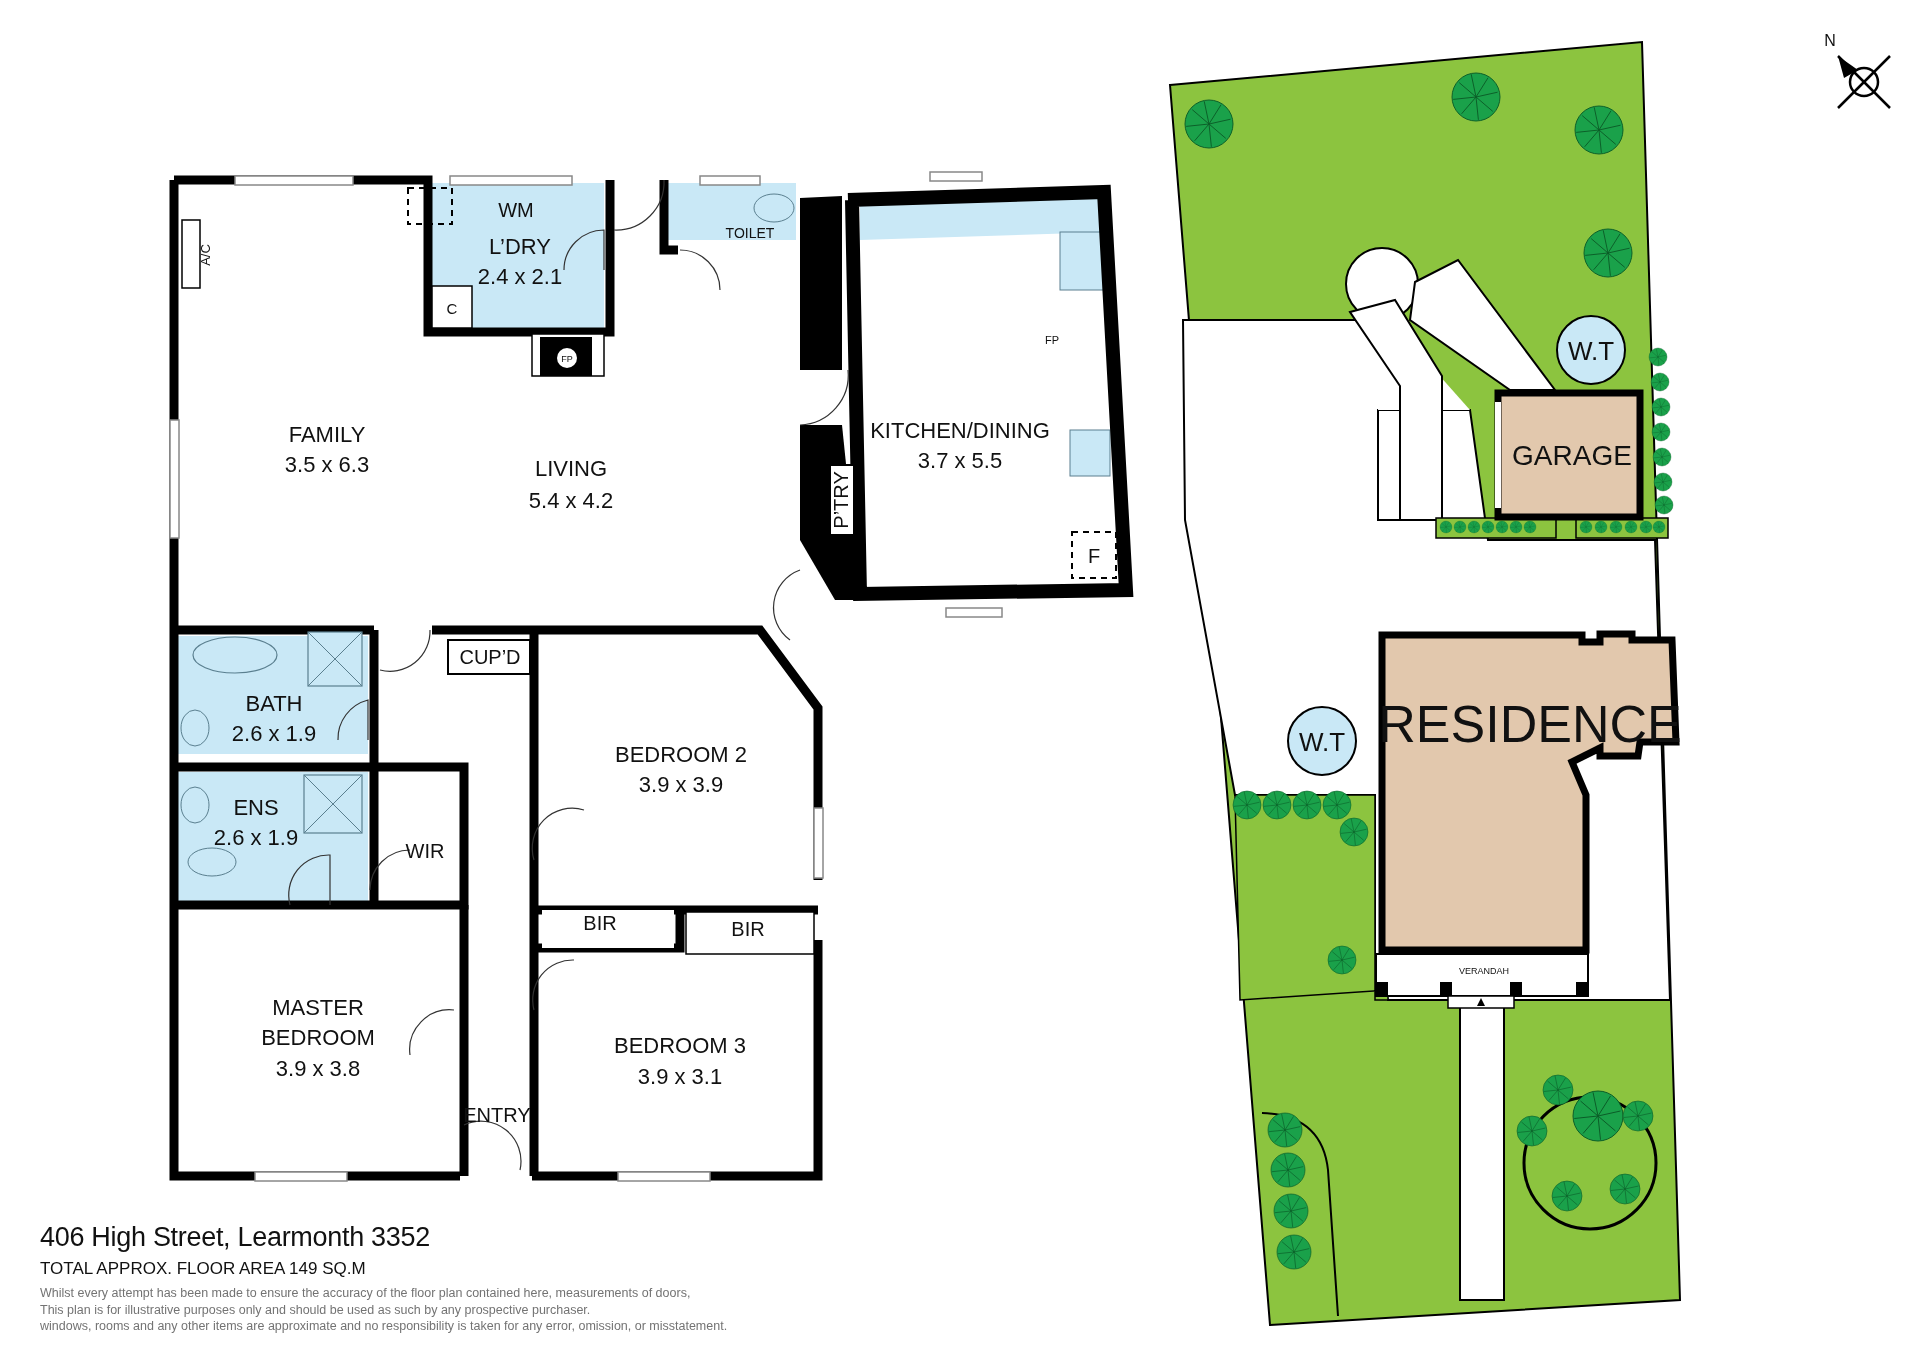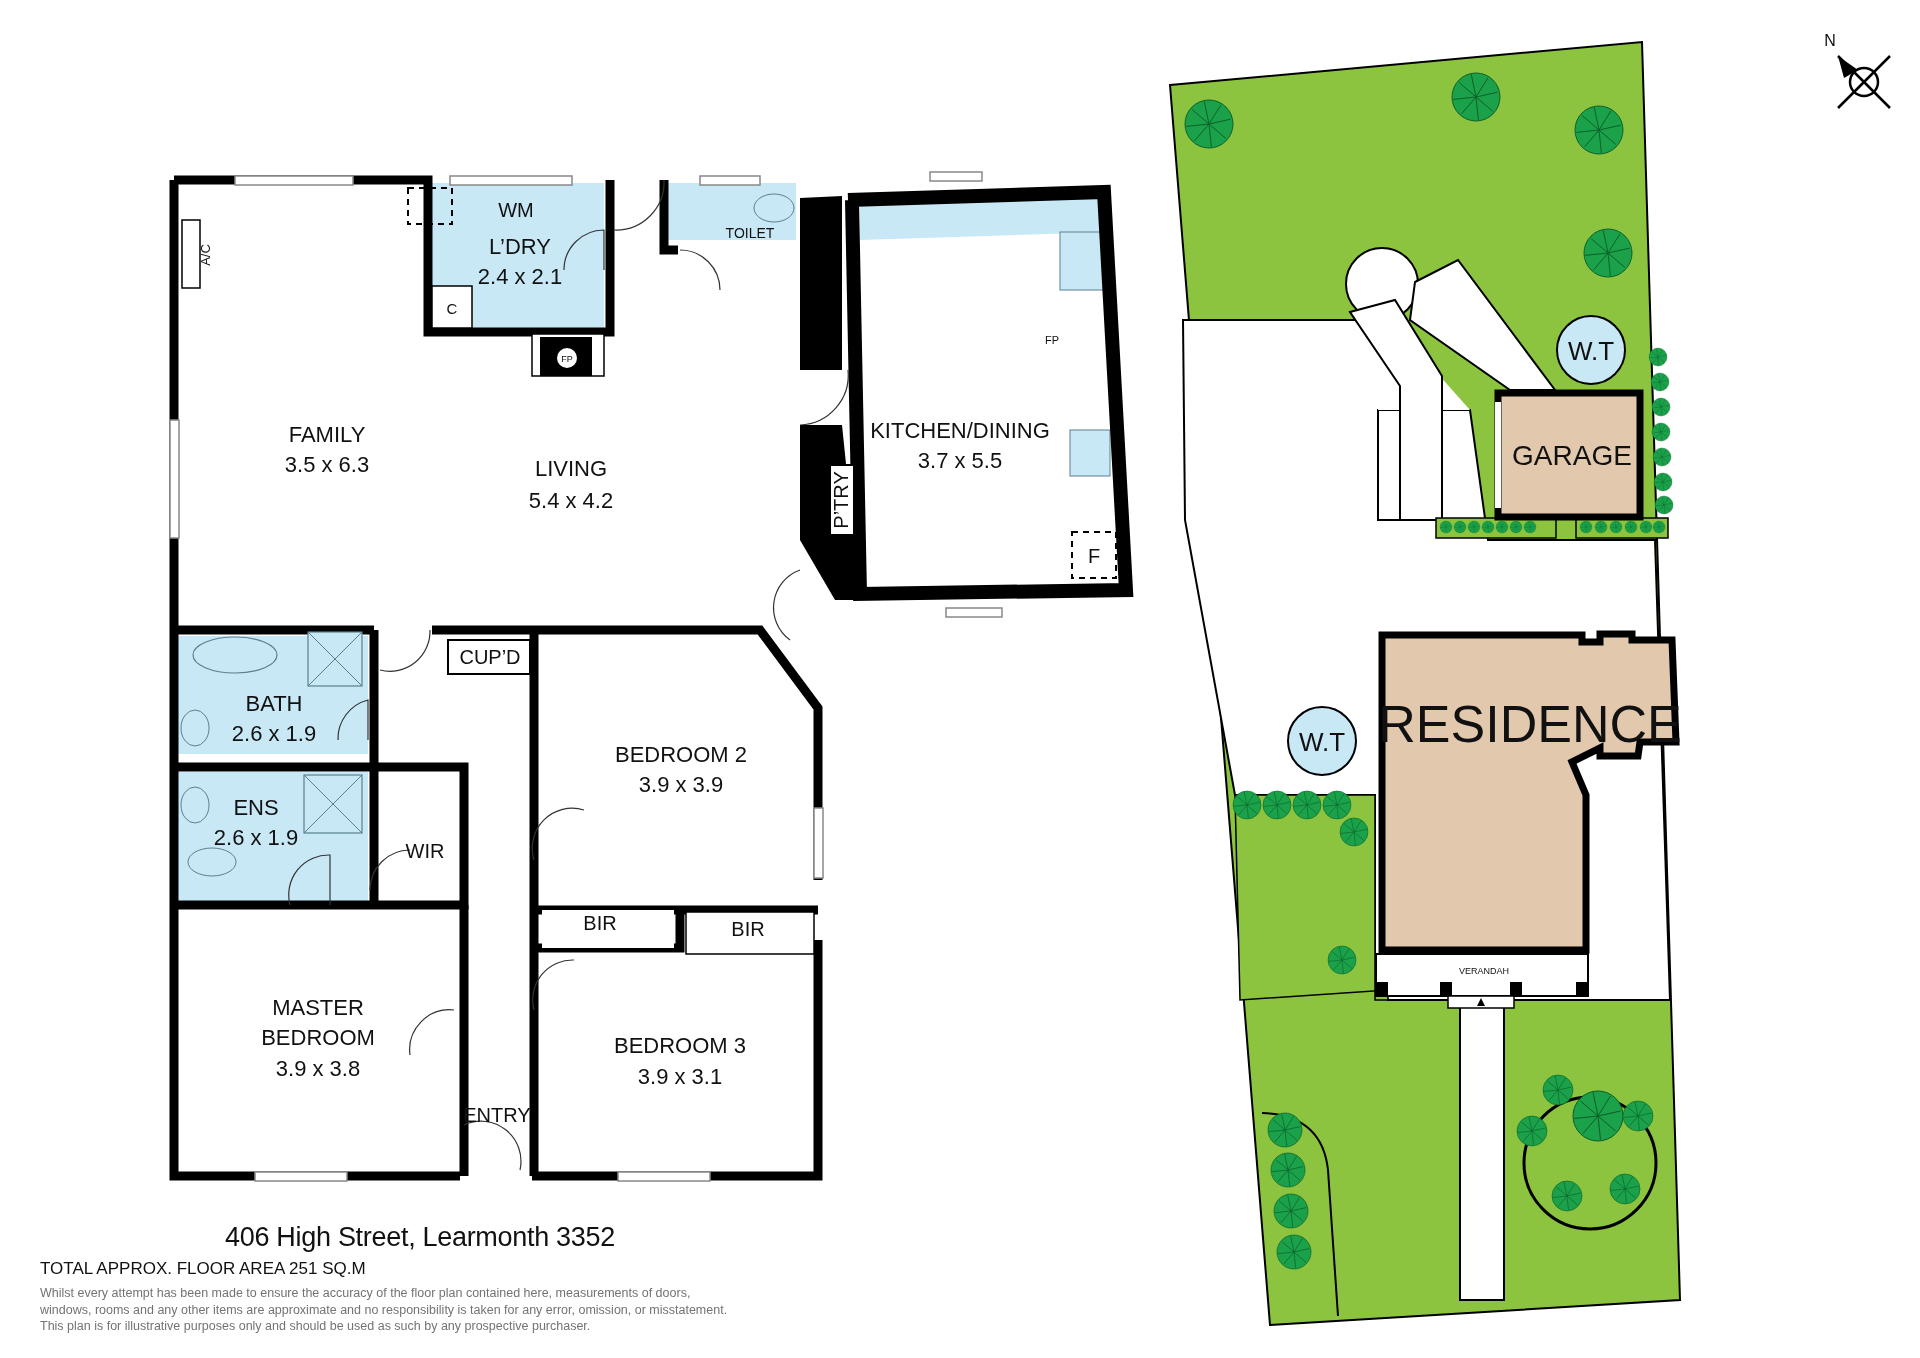--- a/index.html
+++ b/index.html
@@ -1,20 +1,20 @@
 <!DOCTYPE html>
 <html><head>
 <meta charset="utf-8">
 <style>
   html,body{margin:0;padding:0;background:#ffffff;}
   body{width:1920px;height:1358px;position:relative;overflow:hidden;font-family:"Liberation Sans","DejaVu Sans",sans-serif;color:#111;}
   svg#plan{position:absolute;left:0;top:0;width:1920px;height:1358px;}
   .lbl{font-family:"Liberation Sans","DejaVu Sans",sans-serif;fill:#111;text-anchor:middle;}
   .footer{position:absolute;left:40px;top:1222px;}
-  .addr{font-size:27px;letter-spacing:-0.3px;color:#111;margin:0;text-align:center;}
+  .addr{font-size:27px;letter-spacing:-0.3px;color:#111;margin:0;}
   .area{font-size:17px;margin-top:6px;color:#111;}
   .disc{font-size:12.5px;line-height:16.5px;margin-top:6px;color:#737373;width:760px;}
 </style>
 </head>
 <body>
 
 <svg id="plan" viewBox="0 0 1920 1358" xmlns="http://www.w3.org/2000/svg">
   <defs>
     <g id="tree">
       <circle r="1" fill="#1aa14a" stroke="#0b5d28" stroke-width="0.04"></circle>
@@ -230,19 +230,19 @@
     <circle r="14" fill="none" stroke="#000" stroke-width="2.5"></circle>
     <line x1="-26" y1="26" x2="26" y2="-26" stroke="#000" stroke-width="2.5"></line>
     <line x1="-26" y1="-26" x2="26" y2="26" stroke="#000" stroke-width="2.5"></line>
     <polygon points="-26,-26 -20,-4 -6,-12" fill="#000"></polygon>
     <text class="lbl" x="-34" y="-36" font-size="16">N</text>
   </g>
 </svg>
 
 <div class="footer">
   <div class="addr">406 High Street, Learmonth 3352</div>
-  <div class="area">TOTAL APPROX. FLOOR AREA 251 SQ.M</div>
+  <div class="area">TOTAL APPROX. FLOOR AREA 149 SQ.M</div>
   <div class="disc">
     <div>Whilst every attempt has been made to ensure the accuracy of the floor plan contained here, measurements of doors,</div>
+    <div>This plan is for illustrative purposes only and should be used as such by any prospective purchaser.</div>
     <div>windows, rooms and any other items are approximate and no responsibility is taken for any error, omission, or misstatement.</div>
-    <div>This plan is for illustrative purposes only and should be used as such by any prospective purchaser.</div>
   </div>
 </div>
 
 </body></html>

